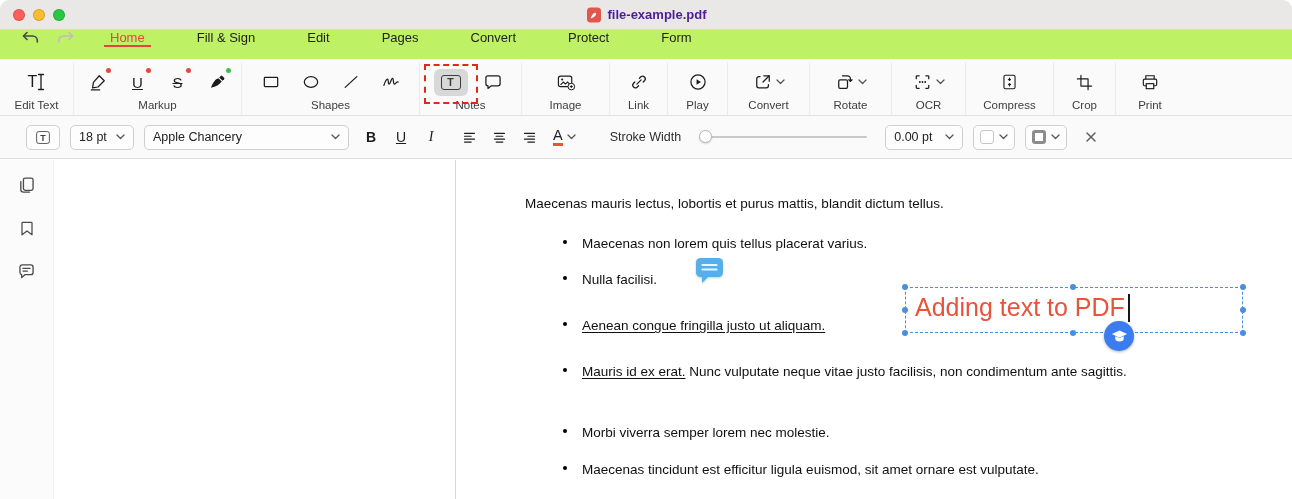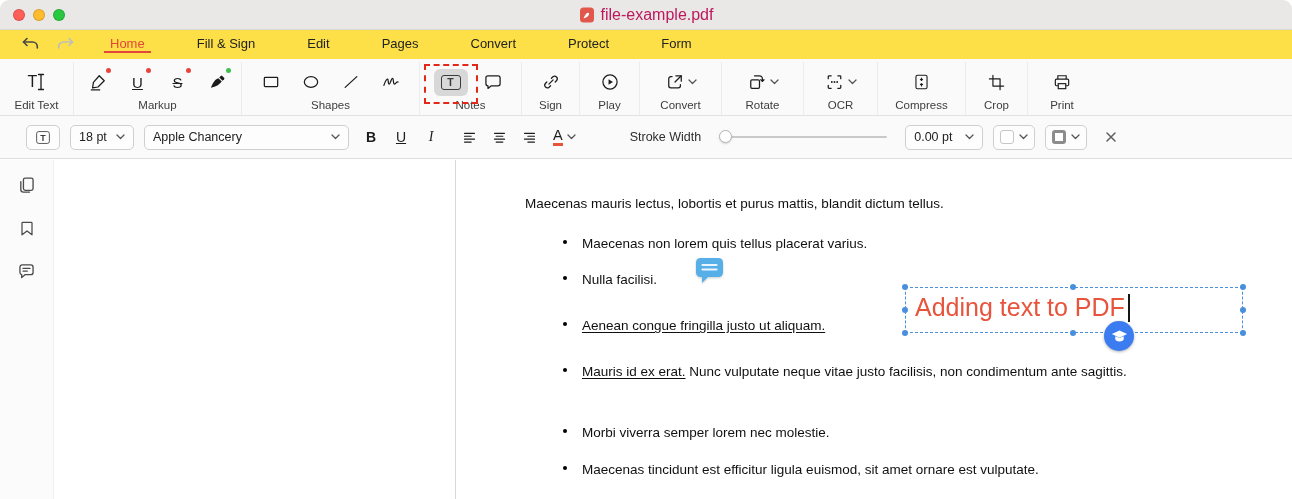--- a/index.html
+++ b/index.html
@@ -5,24 +5,24 @@
   *{margin:0;padding:0;box-sizing:border-box}
   html,body{width:1292px;height:499px;overflow:hidden}
   body{font-family:"Liberation Sans",sans-serif;background:#fff;position:relative;color:#1c1c1c}
 
   
   .titlebar{height:30px;background:#e9e8e7;border-bottom:1px solid #d9d8d7;display:flex;align-items:center;position:relative;border-radius:9px 9px 0 0}
   .lights{display:flex;gap:8px;padding-left:13px}
   .light{width:12px;height:12px;border-radius:50%;border:0.5px solid rgba(0,0,0,.15)}
   .light.red{background:#ff5f57}.light.yellow{background:#febc2e}.light.green{background:#28c840}
   .title-wrap{position:absolute;left:0;right:0;display:flex;justify-content:center;align-items:center;gap:6px;pointer-events:none}
-  .title-text{font-size:16px;font-weight:normal;color:#be185d}
+  .title-text{font-size:13px;font-weight:bold;color:#4c1d95}
 
   
-  .tabrow{height:29px;background:#fde047;display:flex;align-items:center}
+  .tabrow{height:29px;background:#bef264;display:flex;align-items:flex-start}
   .history{display:flex;align-items:center;gap:16px;width:96px;padding-left:20px}
   .tabs{display:flex;align-items:stretch;gap:40px;padding-left:8px}
   .tab{display:flex;align-items:center;font-size:13px;color:#222;border-bottom:2.5px solid transparent;padding:0 6px;cursor:default}
   .tab.active{color:#e2473b;border-bottom-color:#e2473b}
 
   
   .toolbar{height:57px;background:#fafafa;border-bottom:1px solid #e2e2e2;display:flex;align-items:stretch;padding-top:3px}
   .tgroup{display:flex;flex-direction:column;justify-content:space-between;align-items:center;border-right:1px solid #ececec;padding:3px 0 3px;flex-shrink:0}
   .tgroup:last-child{border-right:none}
   .ticons{display:flex;align-items:center;gap:10px;flex:1}
@@ -43,21 +43,21 @@
   .chip{border:1px solid #cfcfcf;border-radius:5px;height:25px;display:flex;align-items:center;justify-content:space-between;padding:0 8px;font-size:12.5px;color:#222;background:#fdfdfd}
   .tchip{width:34px;justify-content:center;gap:0}
   .tchip .tbox-glyph{transform:scale(.85)}
   .fmt-group{display:flex;align-items:center;gap:6px}
   .fmt-btn{width:24px;height:24px;display:flex;align-items:center;justify-content:center;font-size:14px;color:#1c1c1c}
   .fmt-btn.bold{font-weight:bold}
   .fmt-btn.under{text-decoration:underline}
   .fmt-btn.ital{font-style:italic;font-family:"Liberation Serif",serif}
   .a-color{display:flex;align-items:center;gap:4px;margin-left:2px}
   .a-glyph{font-size:14.5px;line-height:1;border-bottom:3px solid #e8533c;padding-bottom:1px}
-  .stroke-label{font-size:12.5px;color:#2e2e2e;margin-left:44px}
+  .stroke-label{font-size:12.5px;color:#2e2e2e;margin-left:24px}
   .slider{width:168px;height:2px;background:#c9c9c9;border-radius:2px;position:relative;margin:0 8px}
   .knob{position:absolute;left:0;top:-6px;width:13px;height:13px;background:#fff;border:1px solid #b5b5b5;border-radius:50%;box-shadow:0 1px 2px rgba(0,0,0,.15)}
   .swatch-chip{gap:5px;padding:0 6px}
   .swatch{width:14px;height:14px;border-radius:3px}
   .swatch.fill{background:#fff;border:1px solid #c6c6c6}
   .swatch.borderc{background:#fff;border:3.5px solid #8c8c8c}
   .close-btn{margin-left:4px;display:flex;align-items:center;justify-content:center;width:20px;height:20px}
 
   
   .sidebar{position:absolute;left:0;top:160px;bottom:0;width:54px;background:#fbfbfb;border-right:1px solid #f0f0f0;display:flex;flex-direction:column;align-items:center;gap:17px;padding-top:12px;z-index:3}
@@ -216,32 +216,46 @@
       </div>
       <div class="tool">
         <svg width="20" height="20" viewBox="0 0 24 24">
             <path d="M6 4.5h12a2.5 2.5 0 0 1 2.5 2.5v7a2.5 2.5 0 0 1-2.5 2.5h-8l-4 3.2v-3.2h0A2.5 2.5 0 0 1 3.5 14V7A2.5 2.5 0 0 1 6 4.5z" fill="none" stroke="#1c1c1c" stroke-width="1.5" stroke-linejoin="round"></path>
           </svg>
       </div>
     </div>
     <div class="tlabel">Notes</div>
   </div>
 
+  <div class="tgroup" style="width:88px">
+    <div class="ticons">
+      <div class="tool">
+        <svg width="21" height="20" viewBox="0 0 24 24">
+            <rect x="3.5" y="5" width="16" height="12.5" rx="2.5" fill="none" stroke="#1c1c1c" stroke-width="1.4"></rect>
+            <circle cx="8" cy="9" r="1.3" fill="#1c1c1c"></circle>
+            <path d="M6 15.5l3.5-3.5 2.5 2.5 2.5-2.5 2.5 2.5" fill="none" stroke="#1c1c1c" stroke-width="1.3"></path>
+            <circle cx="19" cy="17.5" r="4" fill="#fafafa" stroke="#1c1c1c" stroke-width="1.2"></circle>
+            <path d="M19 15.8v3.4M17.3 17.5h3.4" stroke="#1c1c1c" stroke-width="1.2"></path>
+          </svg>
+      </div>
+    </div>
+    <div class="tlabel">Image</div>
+  </div>
 
   <div class="tgroup" style="width:58px">
     <div class="ticons">
       <div class="tool">
         <svg width="20" height="20" viewBox="0 0 24 24">
             <path d="M9.5 14.5l5-5" stroke="#1c1c1c" stroke-width="1.5" stroke-linecap="round"></path>
             <path d="M12.5 7.5l1.8-1.8a3.2 3.2 0 0 1 4.5 4.5L17 12" fill="none" stroke="#1c1c1c" stroke-width="1.5" stroke-linecap="round"></path>
             <path d="M11.5 16.5l-1.8 1.8a3.2 3.2 0 0 1-4.5-4.5L7 12" fill="none" stroke="#1c1c1c" stroke-width="1.5" stroke-linecap="round"></path>
           </svg>
       </div>
     </div>
-    <div class="tlabel">Sign</div>
+    <div class="tlabel">Link</div>
   </div>
 
   <div class="tgroup" style="width:60px">
     <div class="ticons">
       <div class="tool">
         <svg width="20" height="20" viewBox="0 0 24 24">
             <circle cx="12" cy="12" r="8.5" fill="none" stroke="#1c1c1c" stroke-width="1.5"></circle>
             <path d="M10.3 8.8 15.5 12 10.3 15.2z" fill="#1c1c1c"></path>
           </svg>
       </div>

